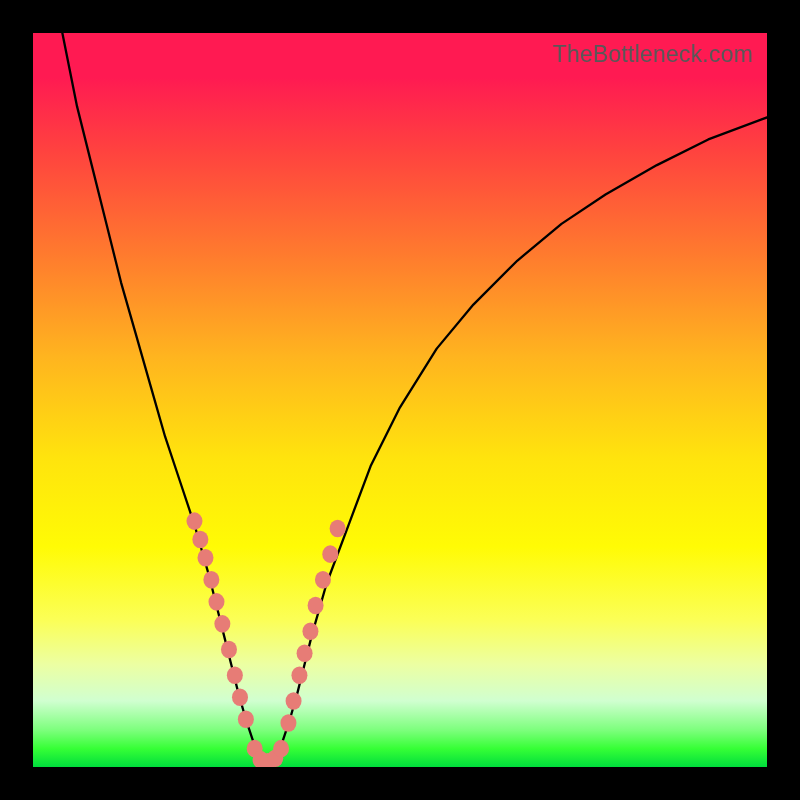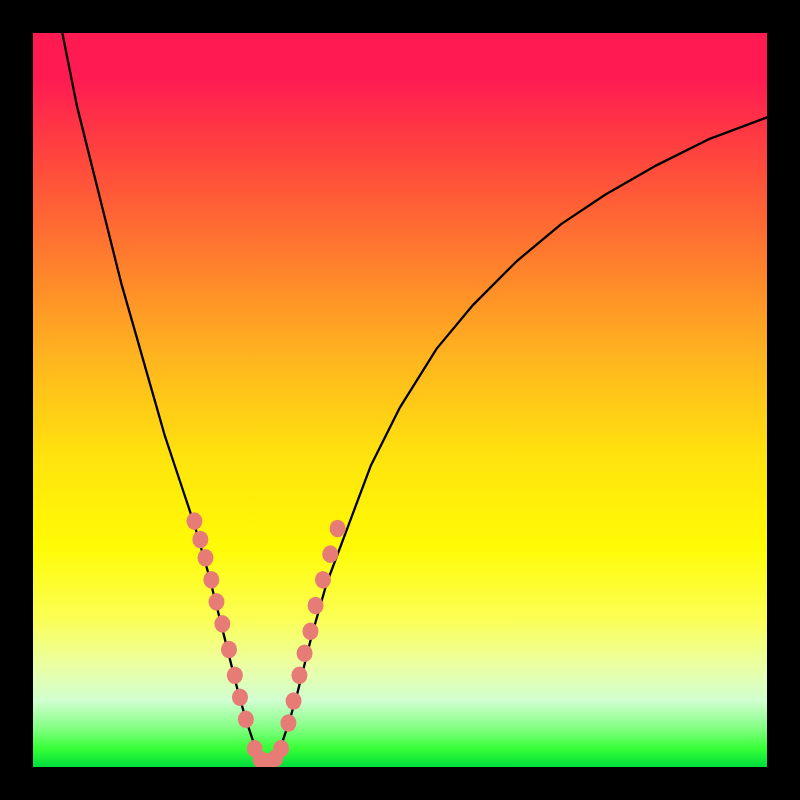--- a/index.html
+++ b/index.html
@@ -80,14 +80,15 @@
         <ellipse cx="282.59" cy="572.52" rx="8" ry="8.8" fill="#e77c76"></ellipse>
         <ellipse cx="289.93" cy="546.83" rx="8" ry="8.8" fill="#e77c76"></ellipse>
         <ellipse cx="297.27" cy="521.14" rx="8" ry="8.8" fill="#e77c76"></ellipse>
         <ellipse cx="304.61" cy="495.45" rx="8" ry="8.8" fill="#e77c76"></ellipse>
         <ellipse cx="221.67" cy="715.65" rx="8" ry="8.8" fill="#e77c76"></ellipse>
         <ellipse cx="227.54" cy="726.66" rx="8" ry="8.8" fill="#e77c76"></ellipse>
         <ellipse cx="234.88" cy="728.86" rx="8" ry="8.8" fill="#e77c76"></ellipse>
         <ellipse cx="242.22" cy="725.19" rx="8" ry="8.8" fill="#e77c76"></ellipse>
         <ellipse cx="248.09" cy="715.65" rx="8" ry="8.8" fill="#e77c76"></ellipse>
       </svg>
+    <div class="watermark">TheBottleneck.com</div>
   </div>
 </div>
 
 </body></html>

